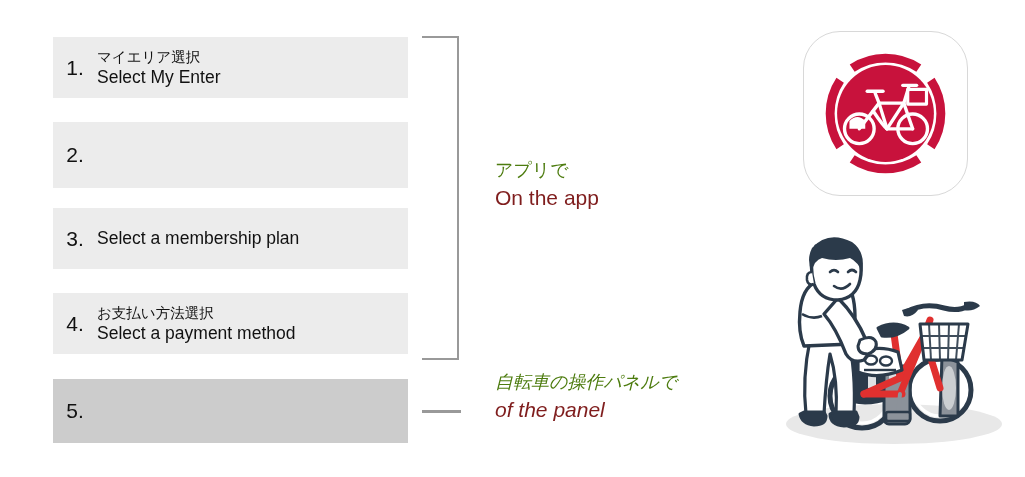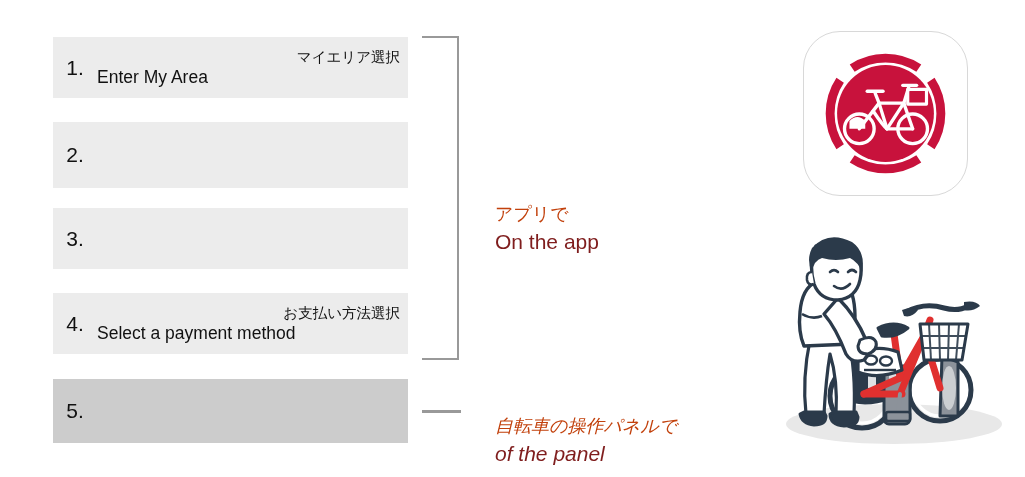--- a/index.html
+++ b/index.html
@@ -50,21 +50,20 @@
   }
   .step-text {
     flex: 1 1 auto;
     padding-right: 8px;
   }
   .step-jp {
     font-size: 14.5px;
     line-height: 1.3;
     color: #111111;
     white-space: nowrap;
-    text-align: right;
   }
   .step-en {
     font-size: 17.5px;
     line-height: 1.18;
     color: #111111;
     margin-top: 0px;
   }
 
   
   .bracket {
@@ -88,23 +87,22 @@
     background: #9a9a9a;
   }
 
   
   .caption {
     position: absolute;
   }
   .caption .cap-jp {
     font-size: 18px;
     line-height: 1.45;
-    color: #c2410c;
+    color: #4d7c0f;
     white-space: nowrap;
-    margin-top: 44px;
   }
   .caption .cap-en {
     font-size: 21px;
     line-height: 1.42;
     color: #7f1d1d;
     white-space: nowrap;
   }
   #caption-app { left: 495px; top: 157px; }
   #caption-panel { left: 495px; top: 369px; font-style: italic; }
 
@@ -136,31 +134,32 @@
 <body>
 
 <div id="page">
 
   <div class="steps">
 
     <div class="step-row" style="top: 0px; height: 61px; background: rgb(236, 236, 236);">
       <div class="step-num">1.</div>
       <div class="step-text">
         <div class="step-jp">マイエリア選択</div>
-        <div class="step-en">Enter My Area</div>
+        <div class="step-en">Select My Enter</div>
       </div>
     </div>
 
     <div class="step-row" style="top: 85px; height: 66px; background: rgb(236, 236, 236);">
       <div class="step-num">2.</div>
     </div>
 
     <div class="step-row" style="top: 171px; height: 61px; background: rgb(236, 236, 236);">
       <div class="step-num">3.</div>
       <div class="step-text">
+        <div class="step-en">Select a membership plan</div>
       </div>
     </div>
 
     <div class="step-row" style="top: 256px; height: 61px; background: rgb(236, 236, 236);">
       <div class="step-num">4.</div>
       <div class="step-text">
         <div class="step-jp">お支払い方法選択</div>
         <div class="step-en">Select a payment method</div>
       </div>
     </div>

